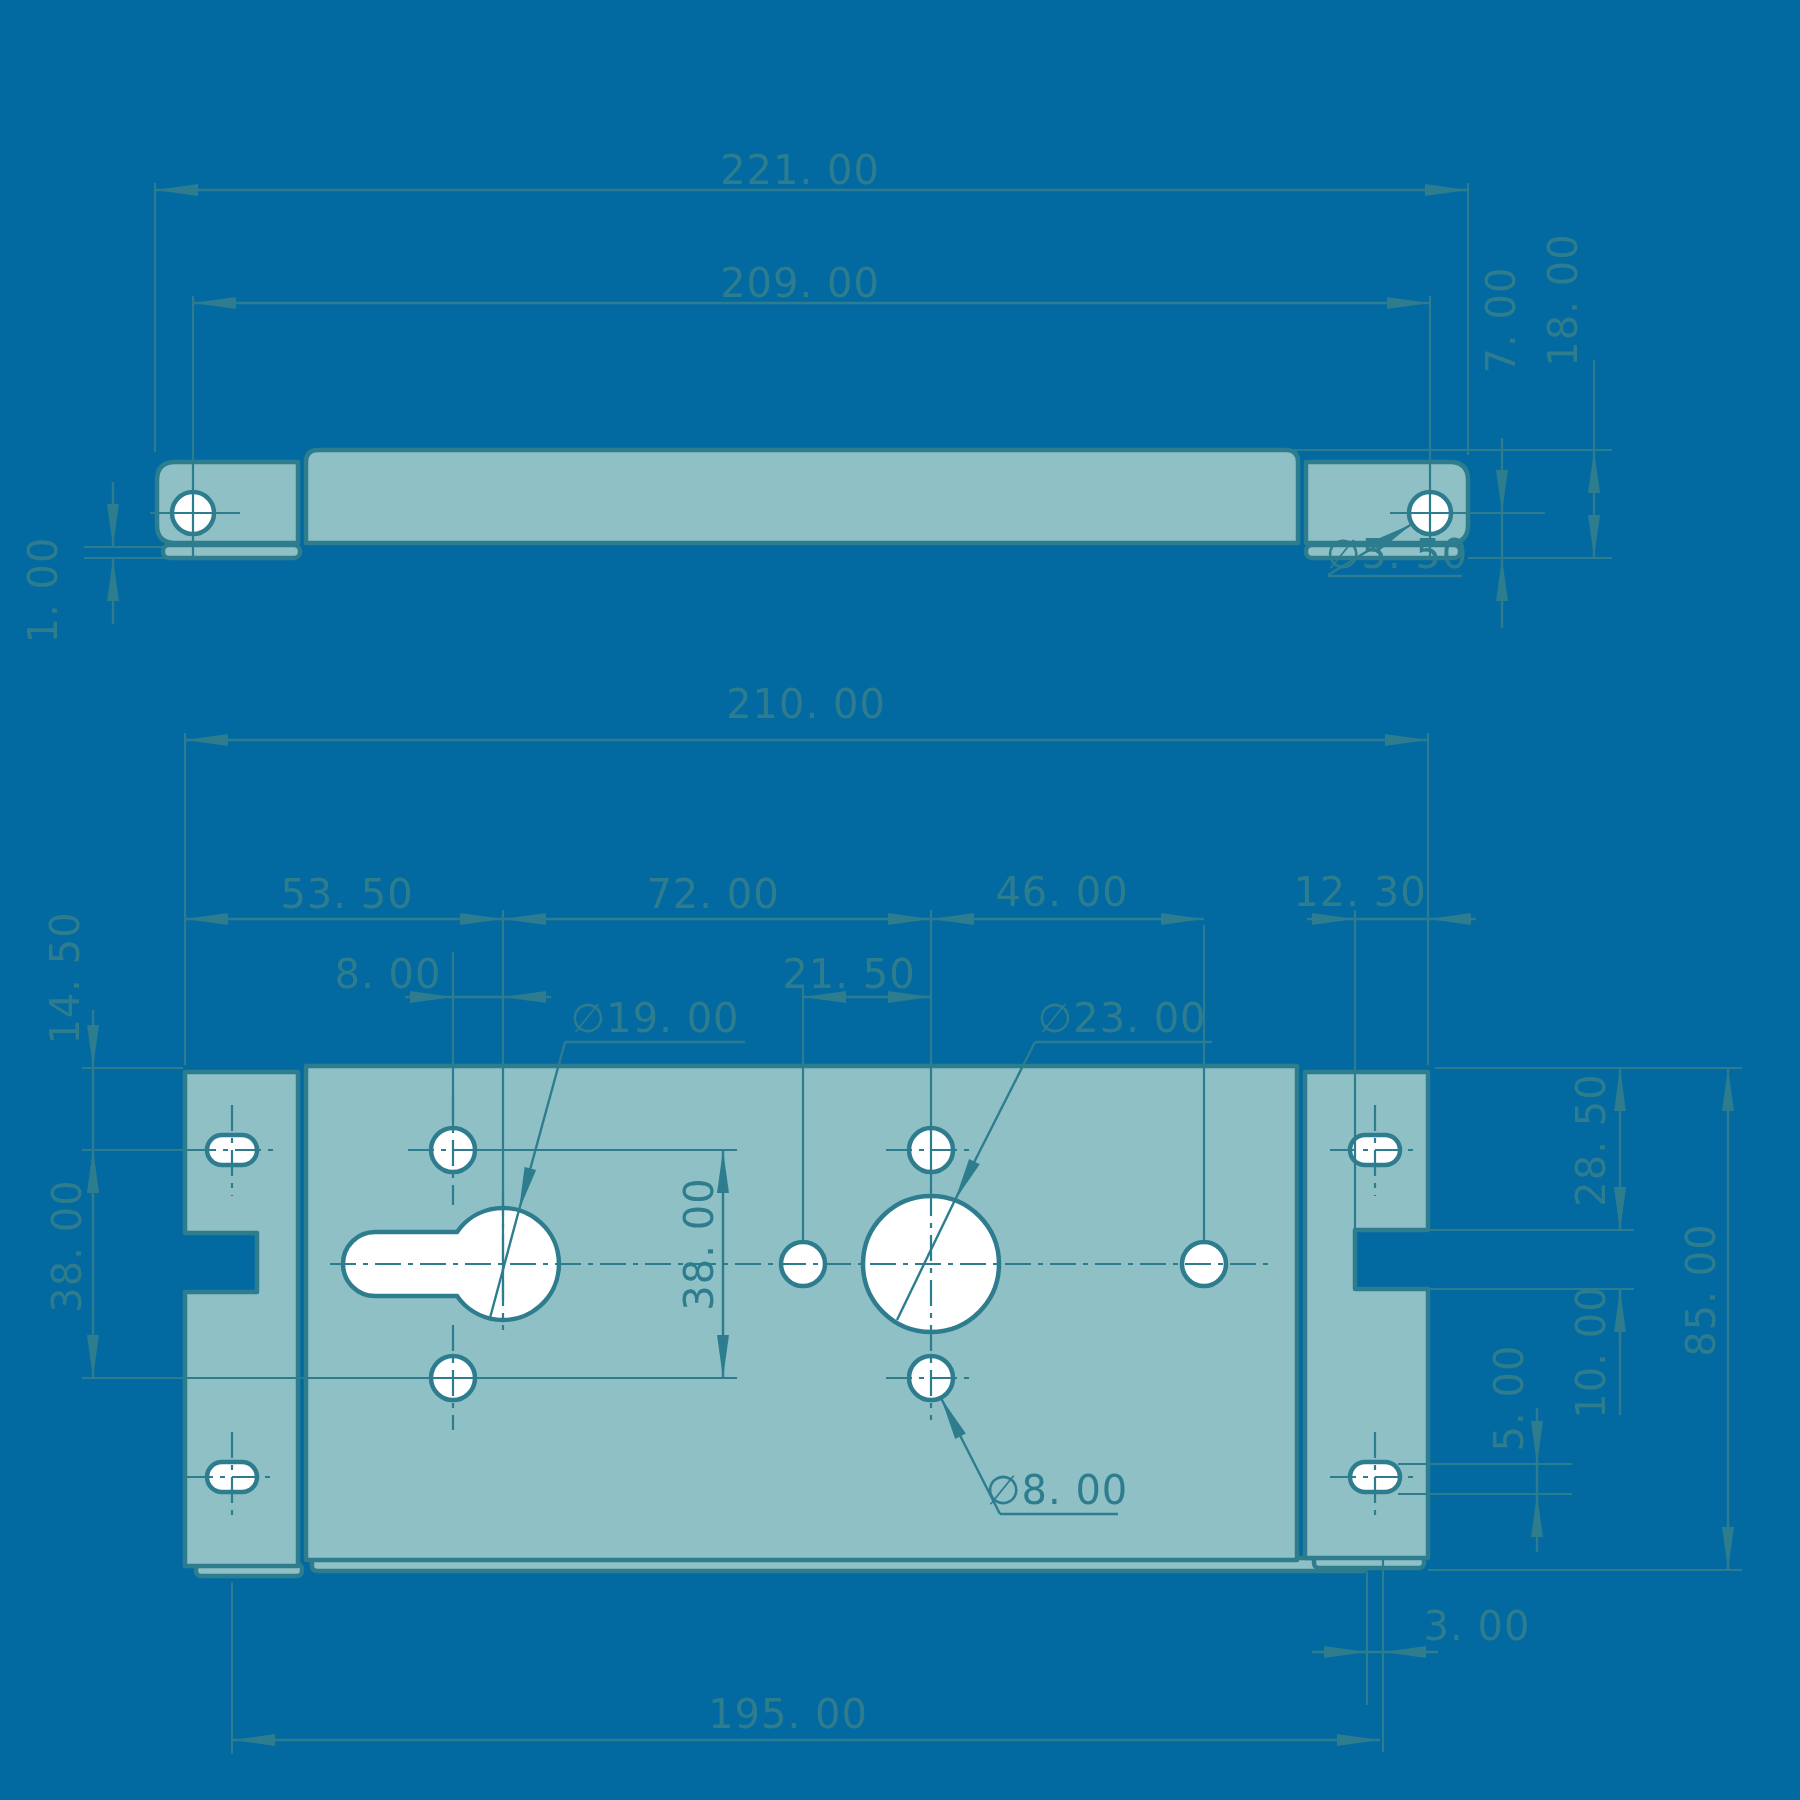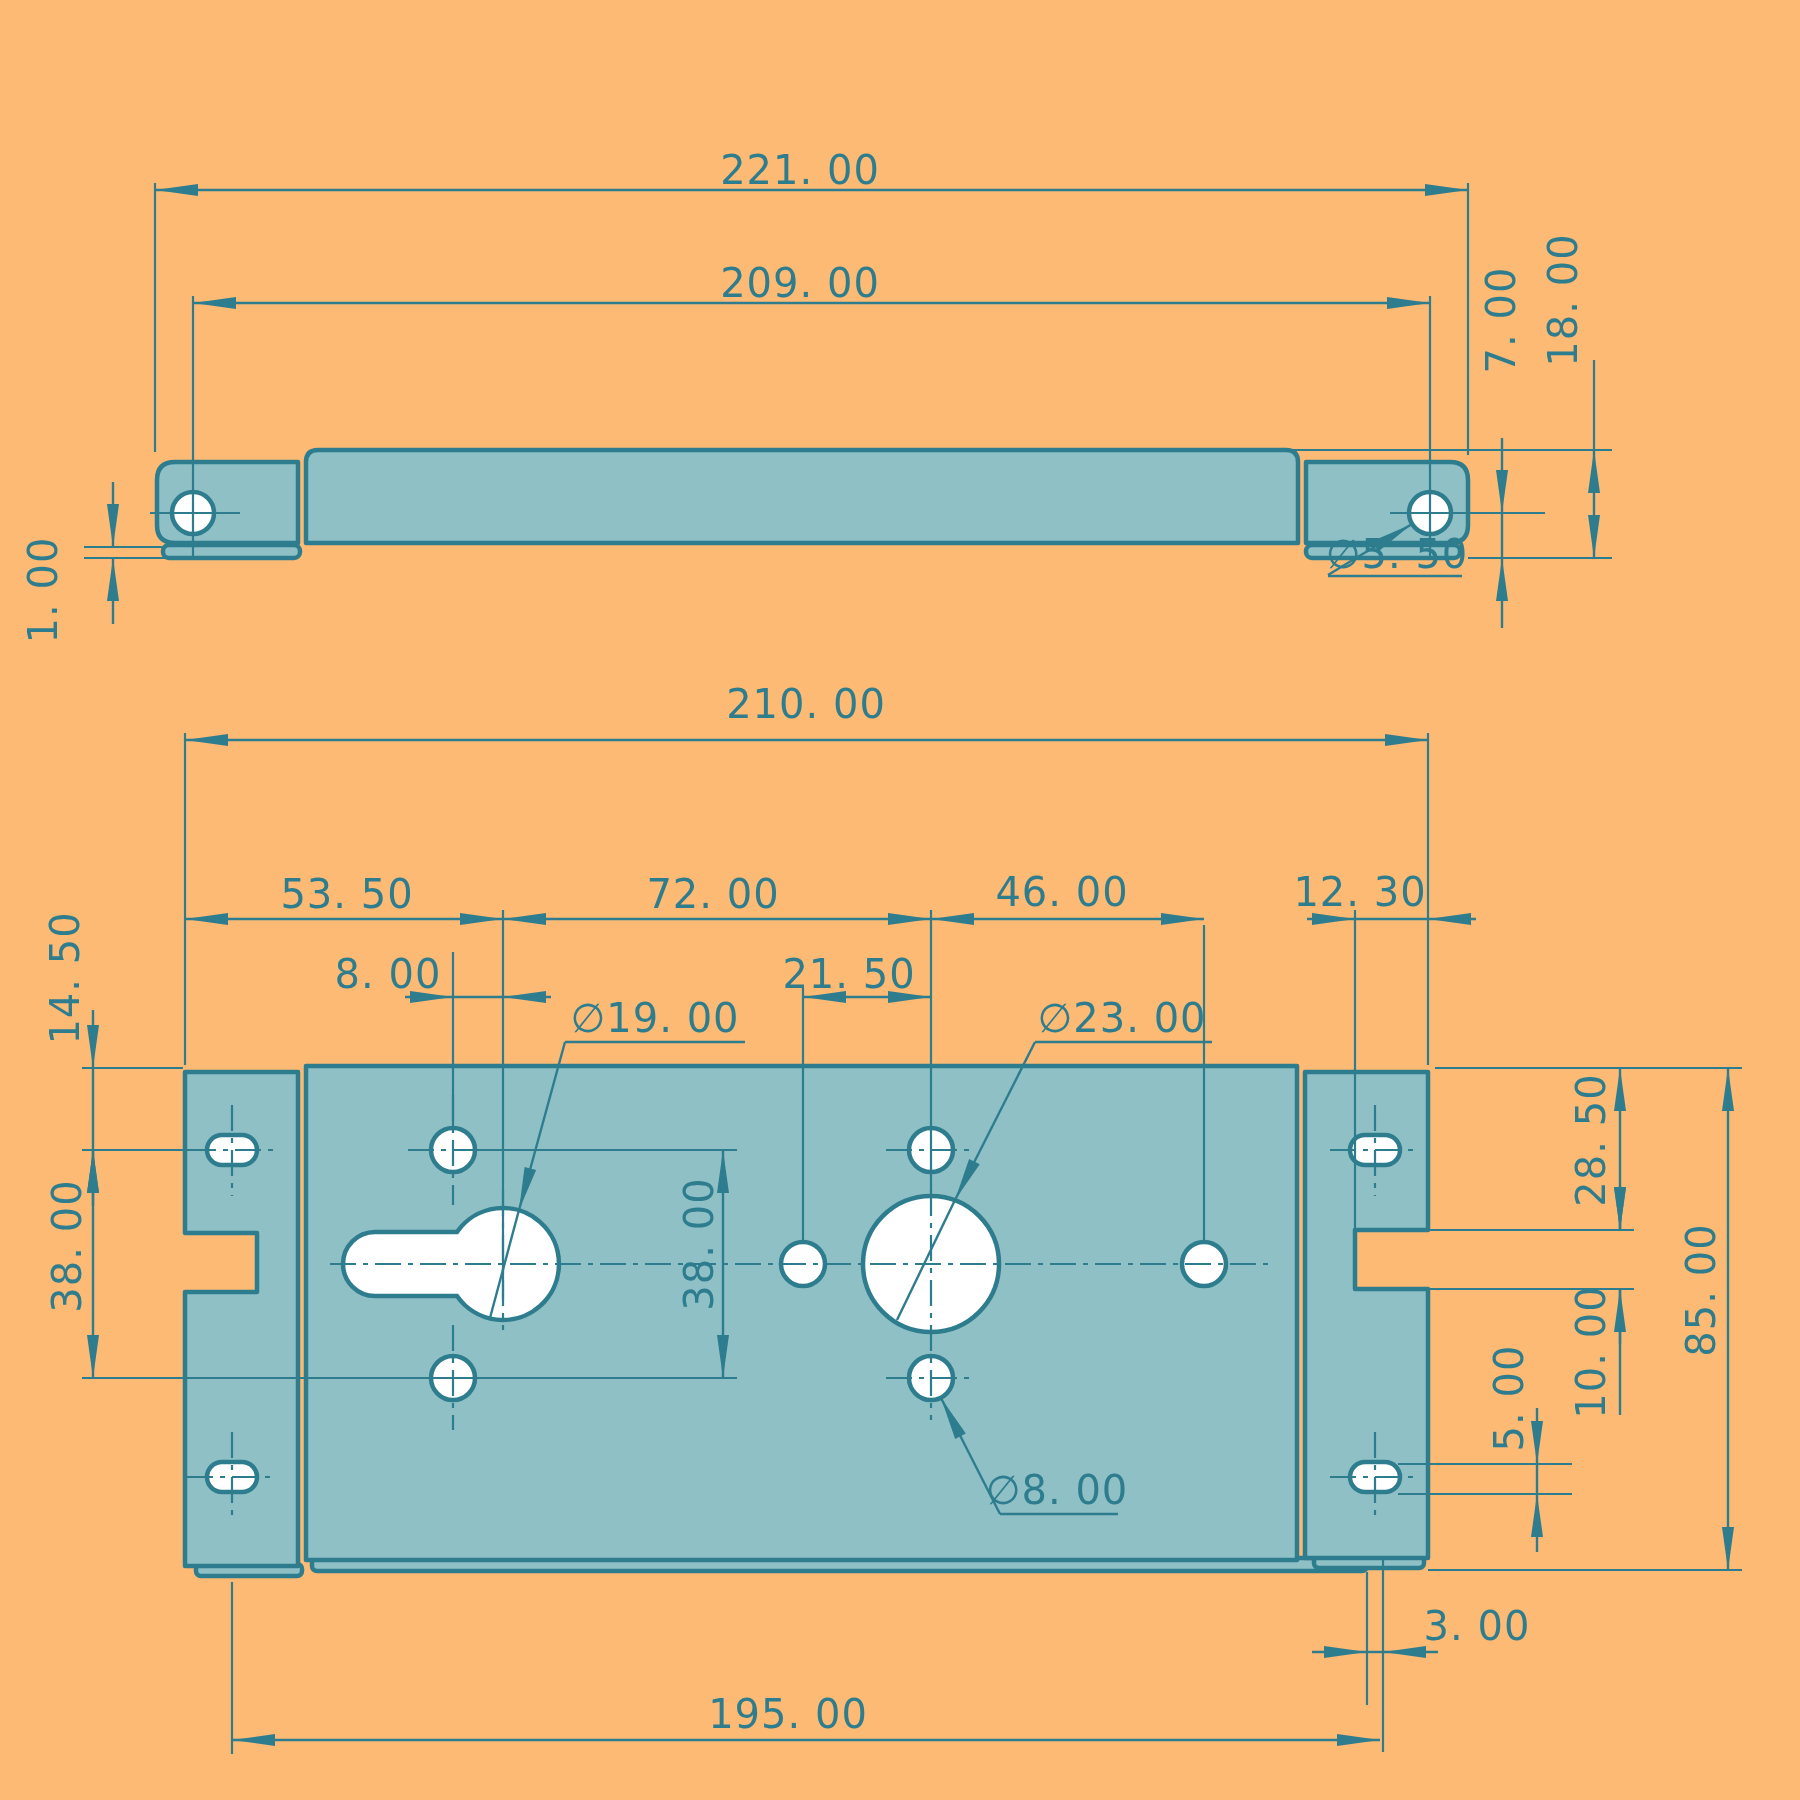--- a/index.html
+++ b/index.html
@@ -1,16 +1,16 @@
 <!DOCTYPE html>
 <html><head>
 <meta charset="utf-8">
 <style>
   html,body{margin:0;padding:0;background:#ffffff;}
-  #canvas{position:relative;width:1800px;height:1800px;background:#fdba74;overflow:hidden;}
+  #canvas{position:relative;width:1800px;height:1800px;background:#0369a1;overflow:hidden;}
   svg{position:absolute;left:0;top:0;}
   .plate{fill:#8FC0C6;stroke:#2E7D8E;stroke-width:4.5;stroke-linejoin:round;}
   .hole{fill:#ffffff;stroke:#2E7D8E;stroke-width:4.5;}
   .dim{stroke:#2E7D8E;stroke-width:2.4;fill:none;}
   .thin{stroke:#2E7D8E;stroke-width:2.2;fill:none;}
   .cl{stroke:#2E7D8E;stroke-width:2.2;fill:none;stroke-dasharray:26 7 5 7;}
   text{fill:#2E7D8E;font-family:"DejaVu Sans","Liberation Sans",sans-serif;font-size:40px;letter-spacing:1px;}
   .mid{text-anchor:middle;}
 </style>
 </head>

